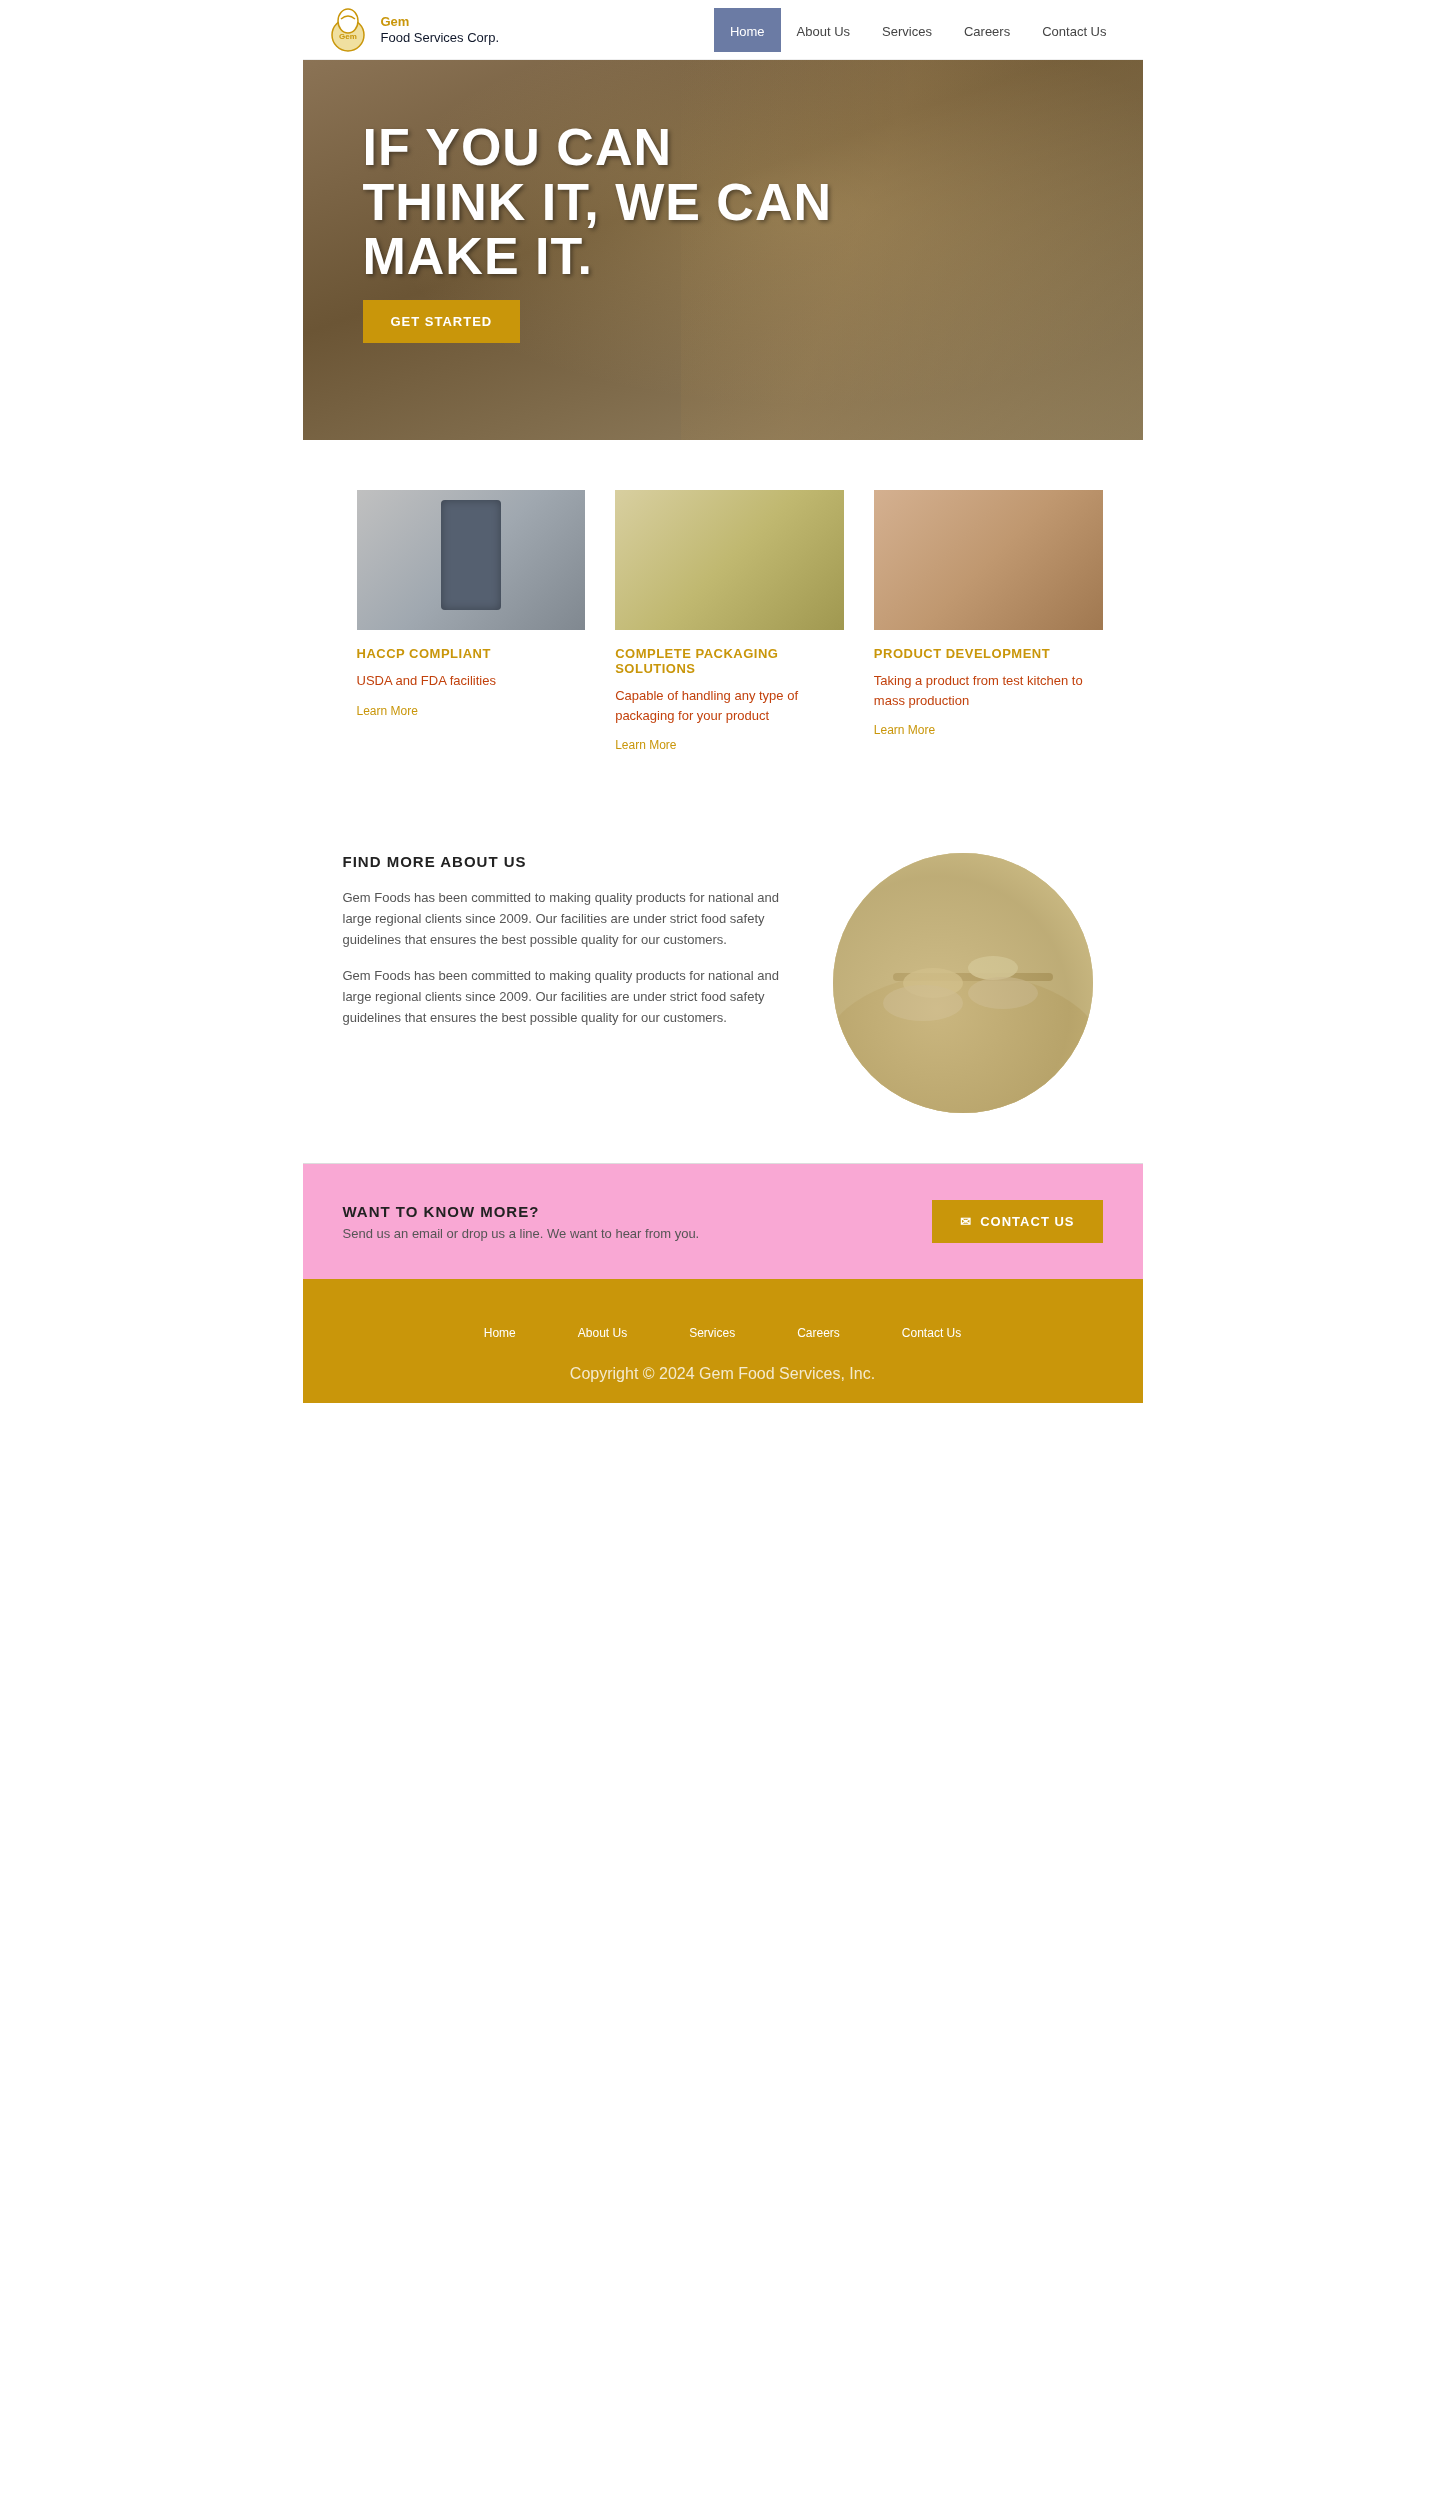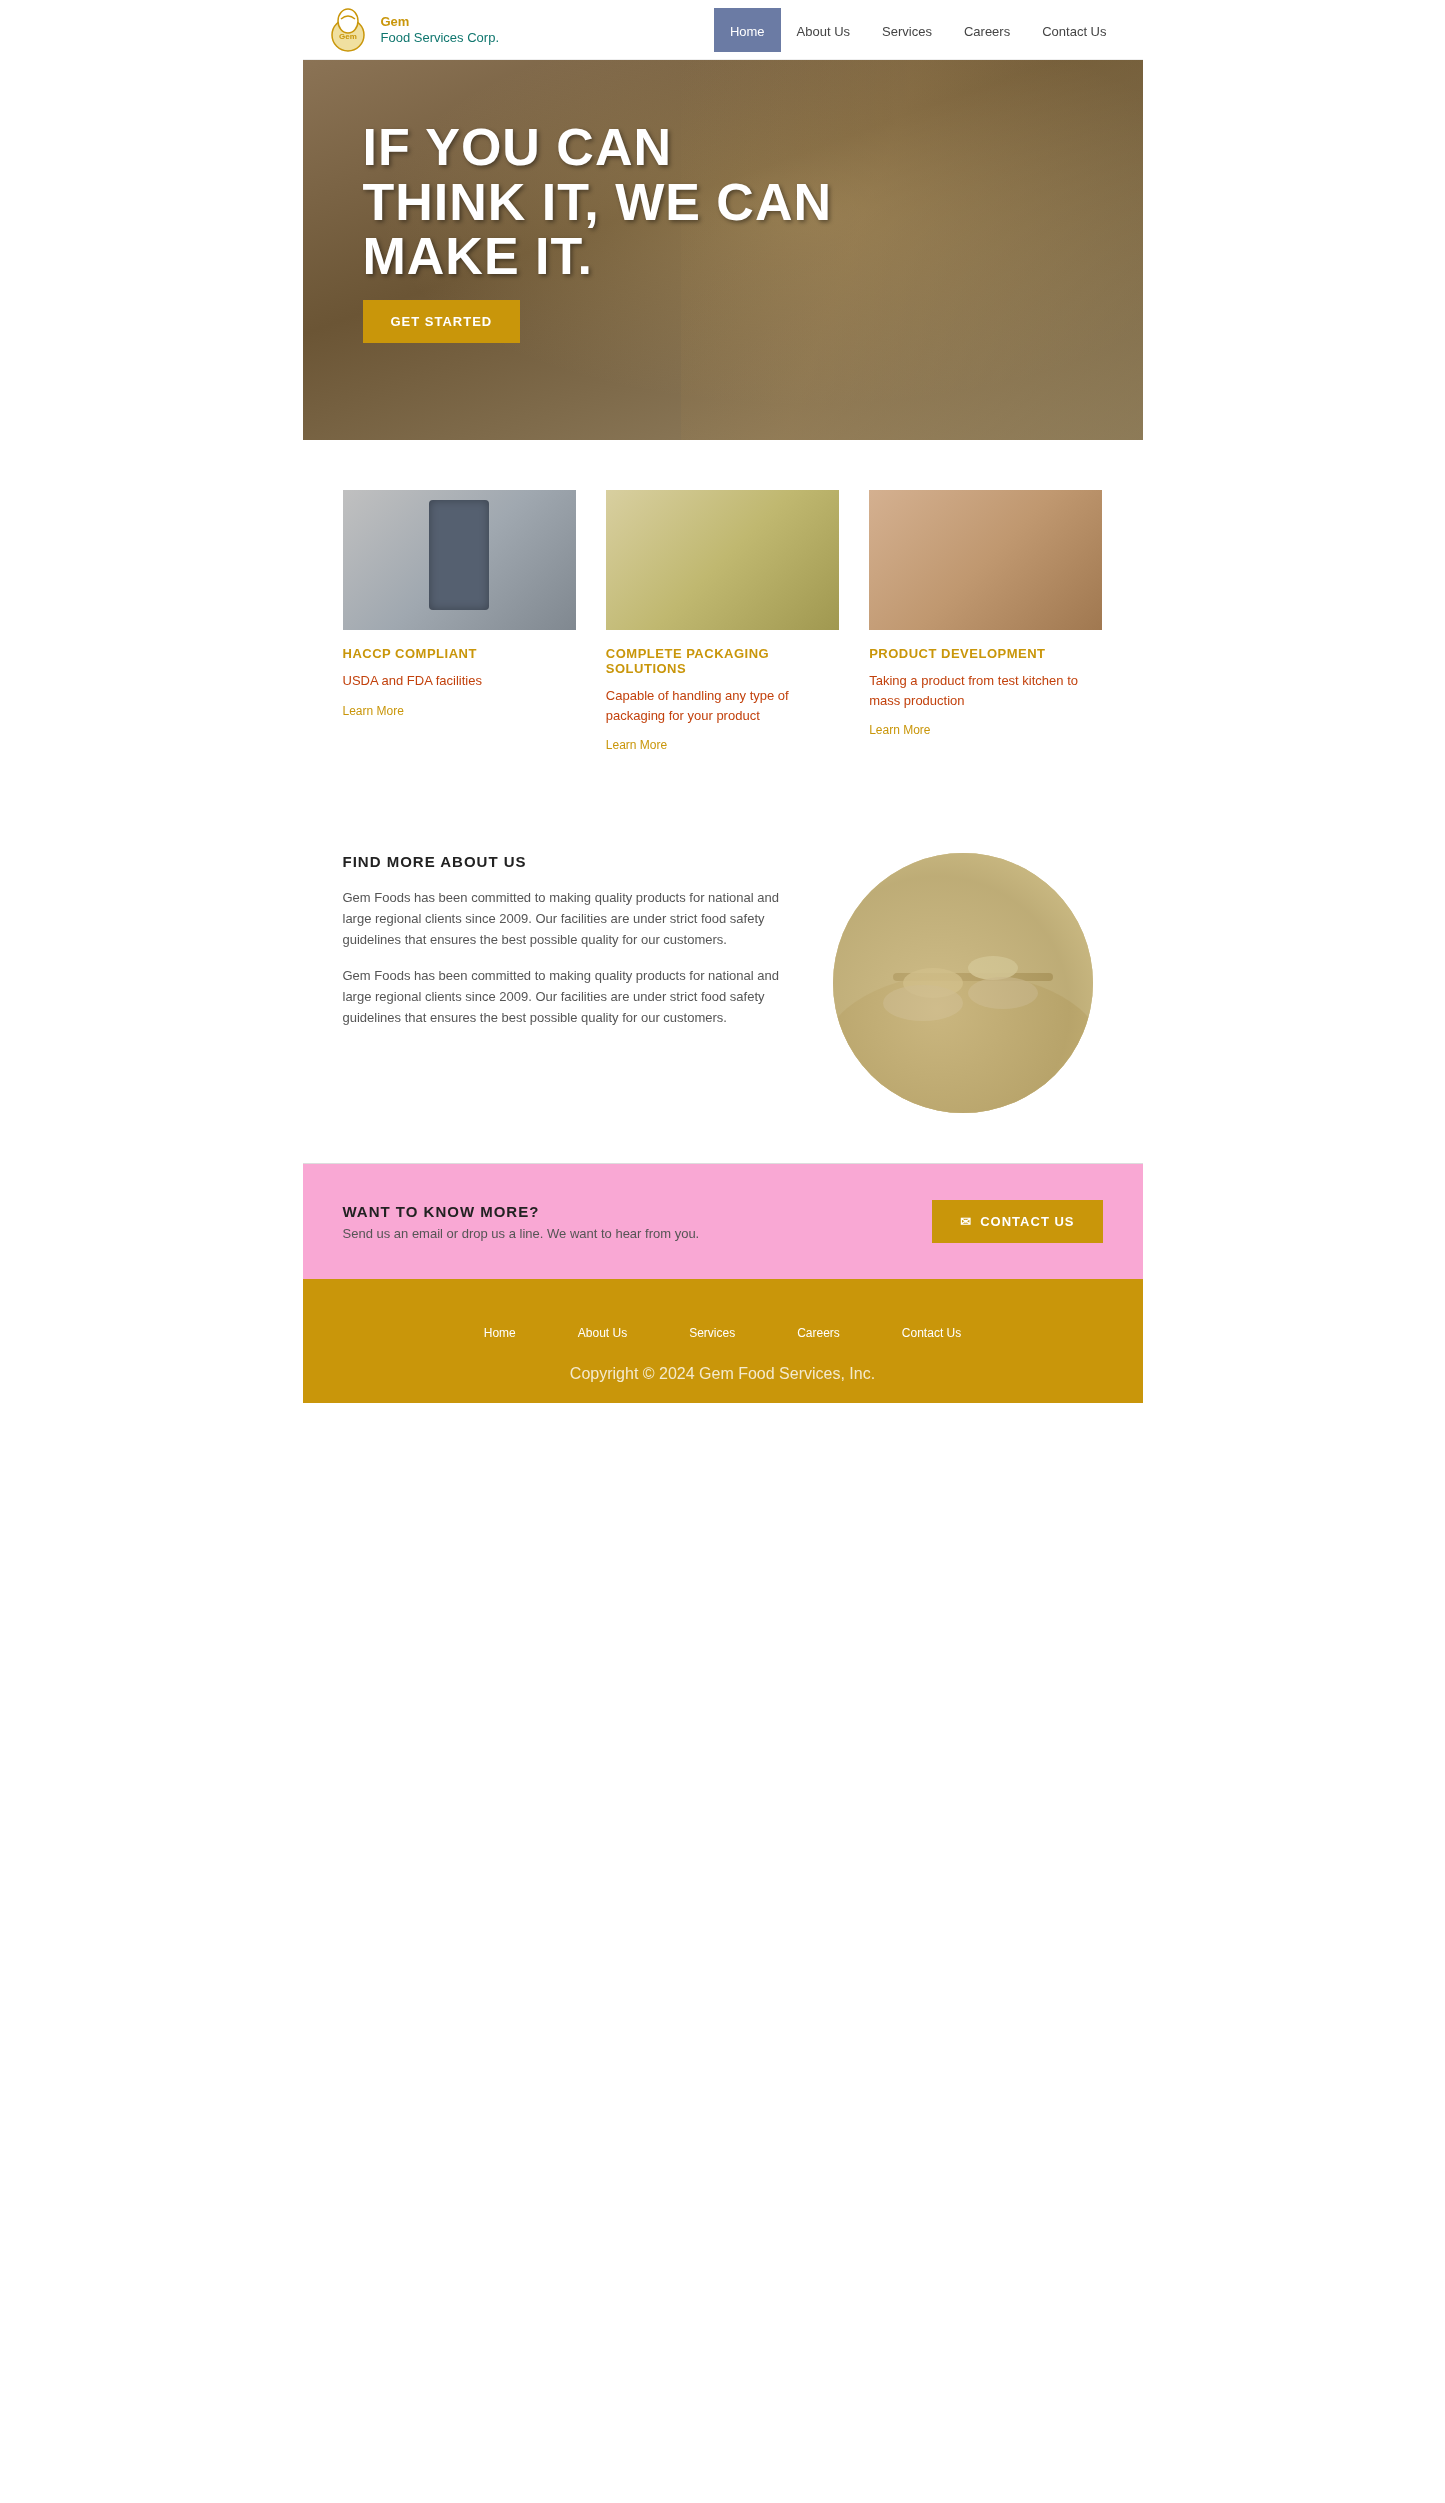--- a/index.html
+++ b/index.html
@@ -27,21 +27,21 @@
       width: 50px;
       height: 50px;
     }
     .logo-text {
       font-size: 13px;
       color: #c9960a;
       font-weight: bold;
       line-height: 1.2;
     }
     .logo-text span {
-      color: #0f766e;
+      color: #0f172a;
       font-weight: normal;
     }
     nav {
       display: flex;
       align-items: stretch;
       height: 44px;
     }
     nav a {
       display: flex;
       align-items: center;
@@ -114,20 +114,21 @@
 
     
     .services-section {
       padding: 50px 40px;
       background: #fff;
     }
     .services-grid {
       display: grid;
       grid-template-columns: 1fr 1fr 1fr;
       gap: 30px;
+      margin-left: 14px;
     }
     .service-card {}
     .service-img {
       width: 100%;
       height: 140px;
       object-fit: cover;
       margin-bottom: 16px;
       display: block;
     }
     

